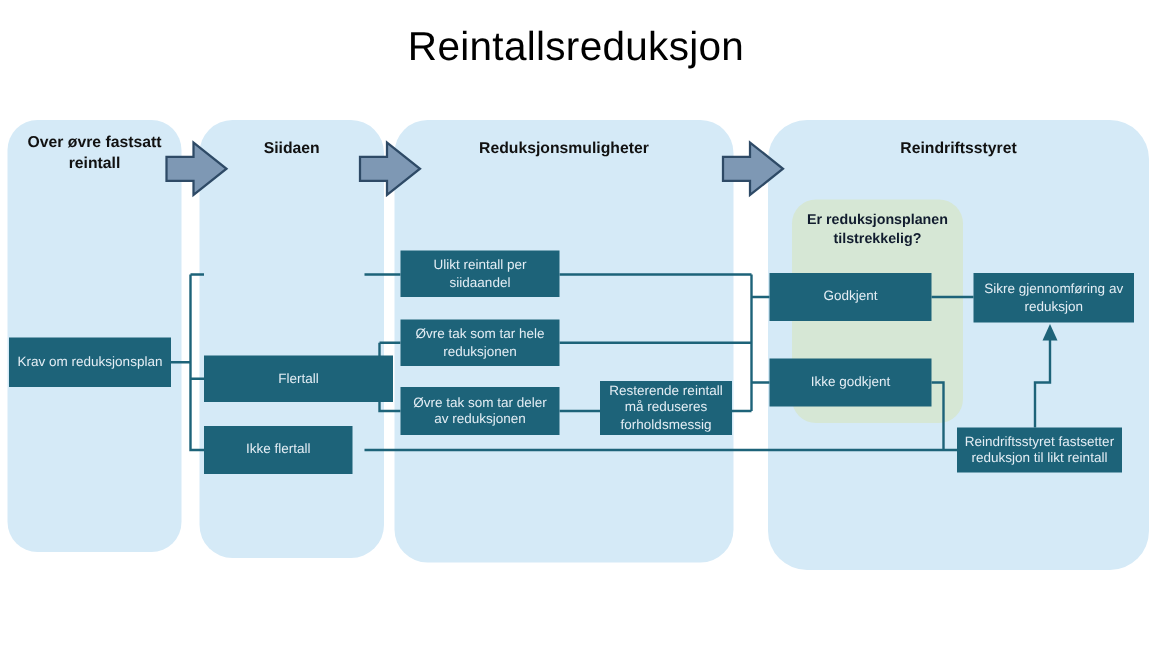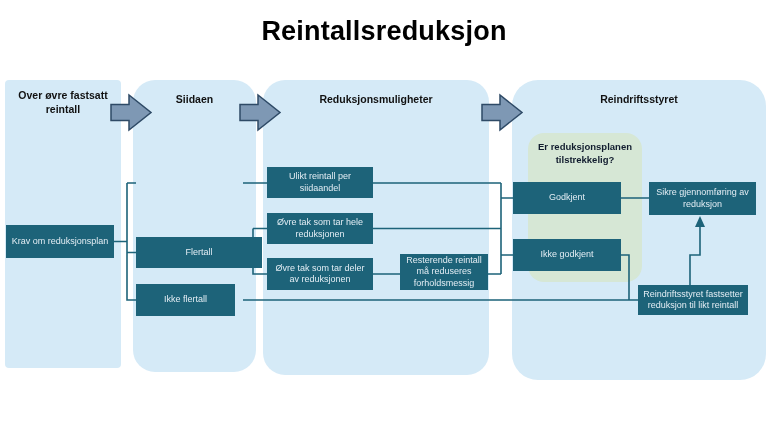--- a/index.html
+++ b/index.html
@@ -1,23 +1,23 @@
 <!DOCTYPE html>
 <html style="--column-bg: #d5eaf7; --green-bg: #d6e7d5; --node-fill: #1d6379; --node-text: #e3edf4; --connector: #1d6379; --arrow-fill: #7e98b4; --arrow-stroke: #2e4a66; --title-text: #000000; --header-text: #111111; --question-text: #111c2e;"><head>
 <meta charset="utf-8">
 <style>
   html,body{margin:0;padding:0;background:#ffffff;}
   body{width:768px;height:432px;font-family:"Liberation Sans",sans-serif;}
   .canvas{position:relative;width:768px;height:432px;background:#ffffff;overflow:hidden;}
   .title{position:absolute;left:0;top:16px;width:768px;text-align:center;
-         font-size:27px;font-weight:700;color:var(--title-text,#000);letter-spacing:.2px;}
+         font-size:27px;font-weight:400;color:var(--title-text,#000);letter-spacing:.2px;}
   .col{position:absolute;background:var(--column-bg,#d5eaf7);border-radius:22px;z-index:1;box-sizing:border-box;}
   .col-header{font-weight:bold;font-size:10.5px;color:var(--header-text,#111);
               text-align:center;line-height:1.35;padding:12px 10px 0;}
-  .col1{left:5px;top:80px;width:116px;height:288px;border-radius:4px;}
+  .col1{left:5px;top:80px;width:116px;height:288px;border-radius:20px;}
   .col1 .col-header{padding-top:8px;}
   .col2{left:133px;top:80px;width:123px;height:292px;}
   .col3{left:263px;top:80px;width:226px;height:295px;}
   .col4{left:512px;top:80px;width:254px;height:300px;border-radius:26px;}
   .green-box{position:absolute;left:509px;top:133px;width:114px;height:149px;
              background:var(--green-bg,#d6e7d5);border-radius:16px;z-index:2;box-sizing:border-box;margin-left:19px;}
   .green-box .question{font-weight:bold;font-size:9.5px;color:var(--question-text,#111c2e);
              text-align:center;line-height:1.35;padding:8px 8px 0;}
   svg.wires{position:absolute;left:0;top:0;z-index:3;pointer-events:none;}
   .node{position:absolute;background:var(--node-fill,#1d6379);color:var(--node-text,#e3edf4);

